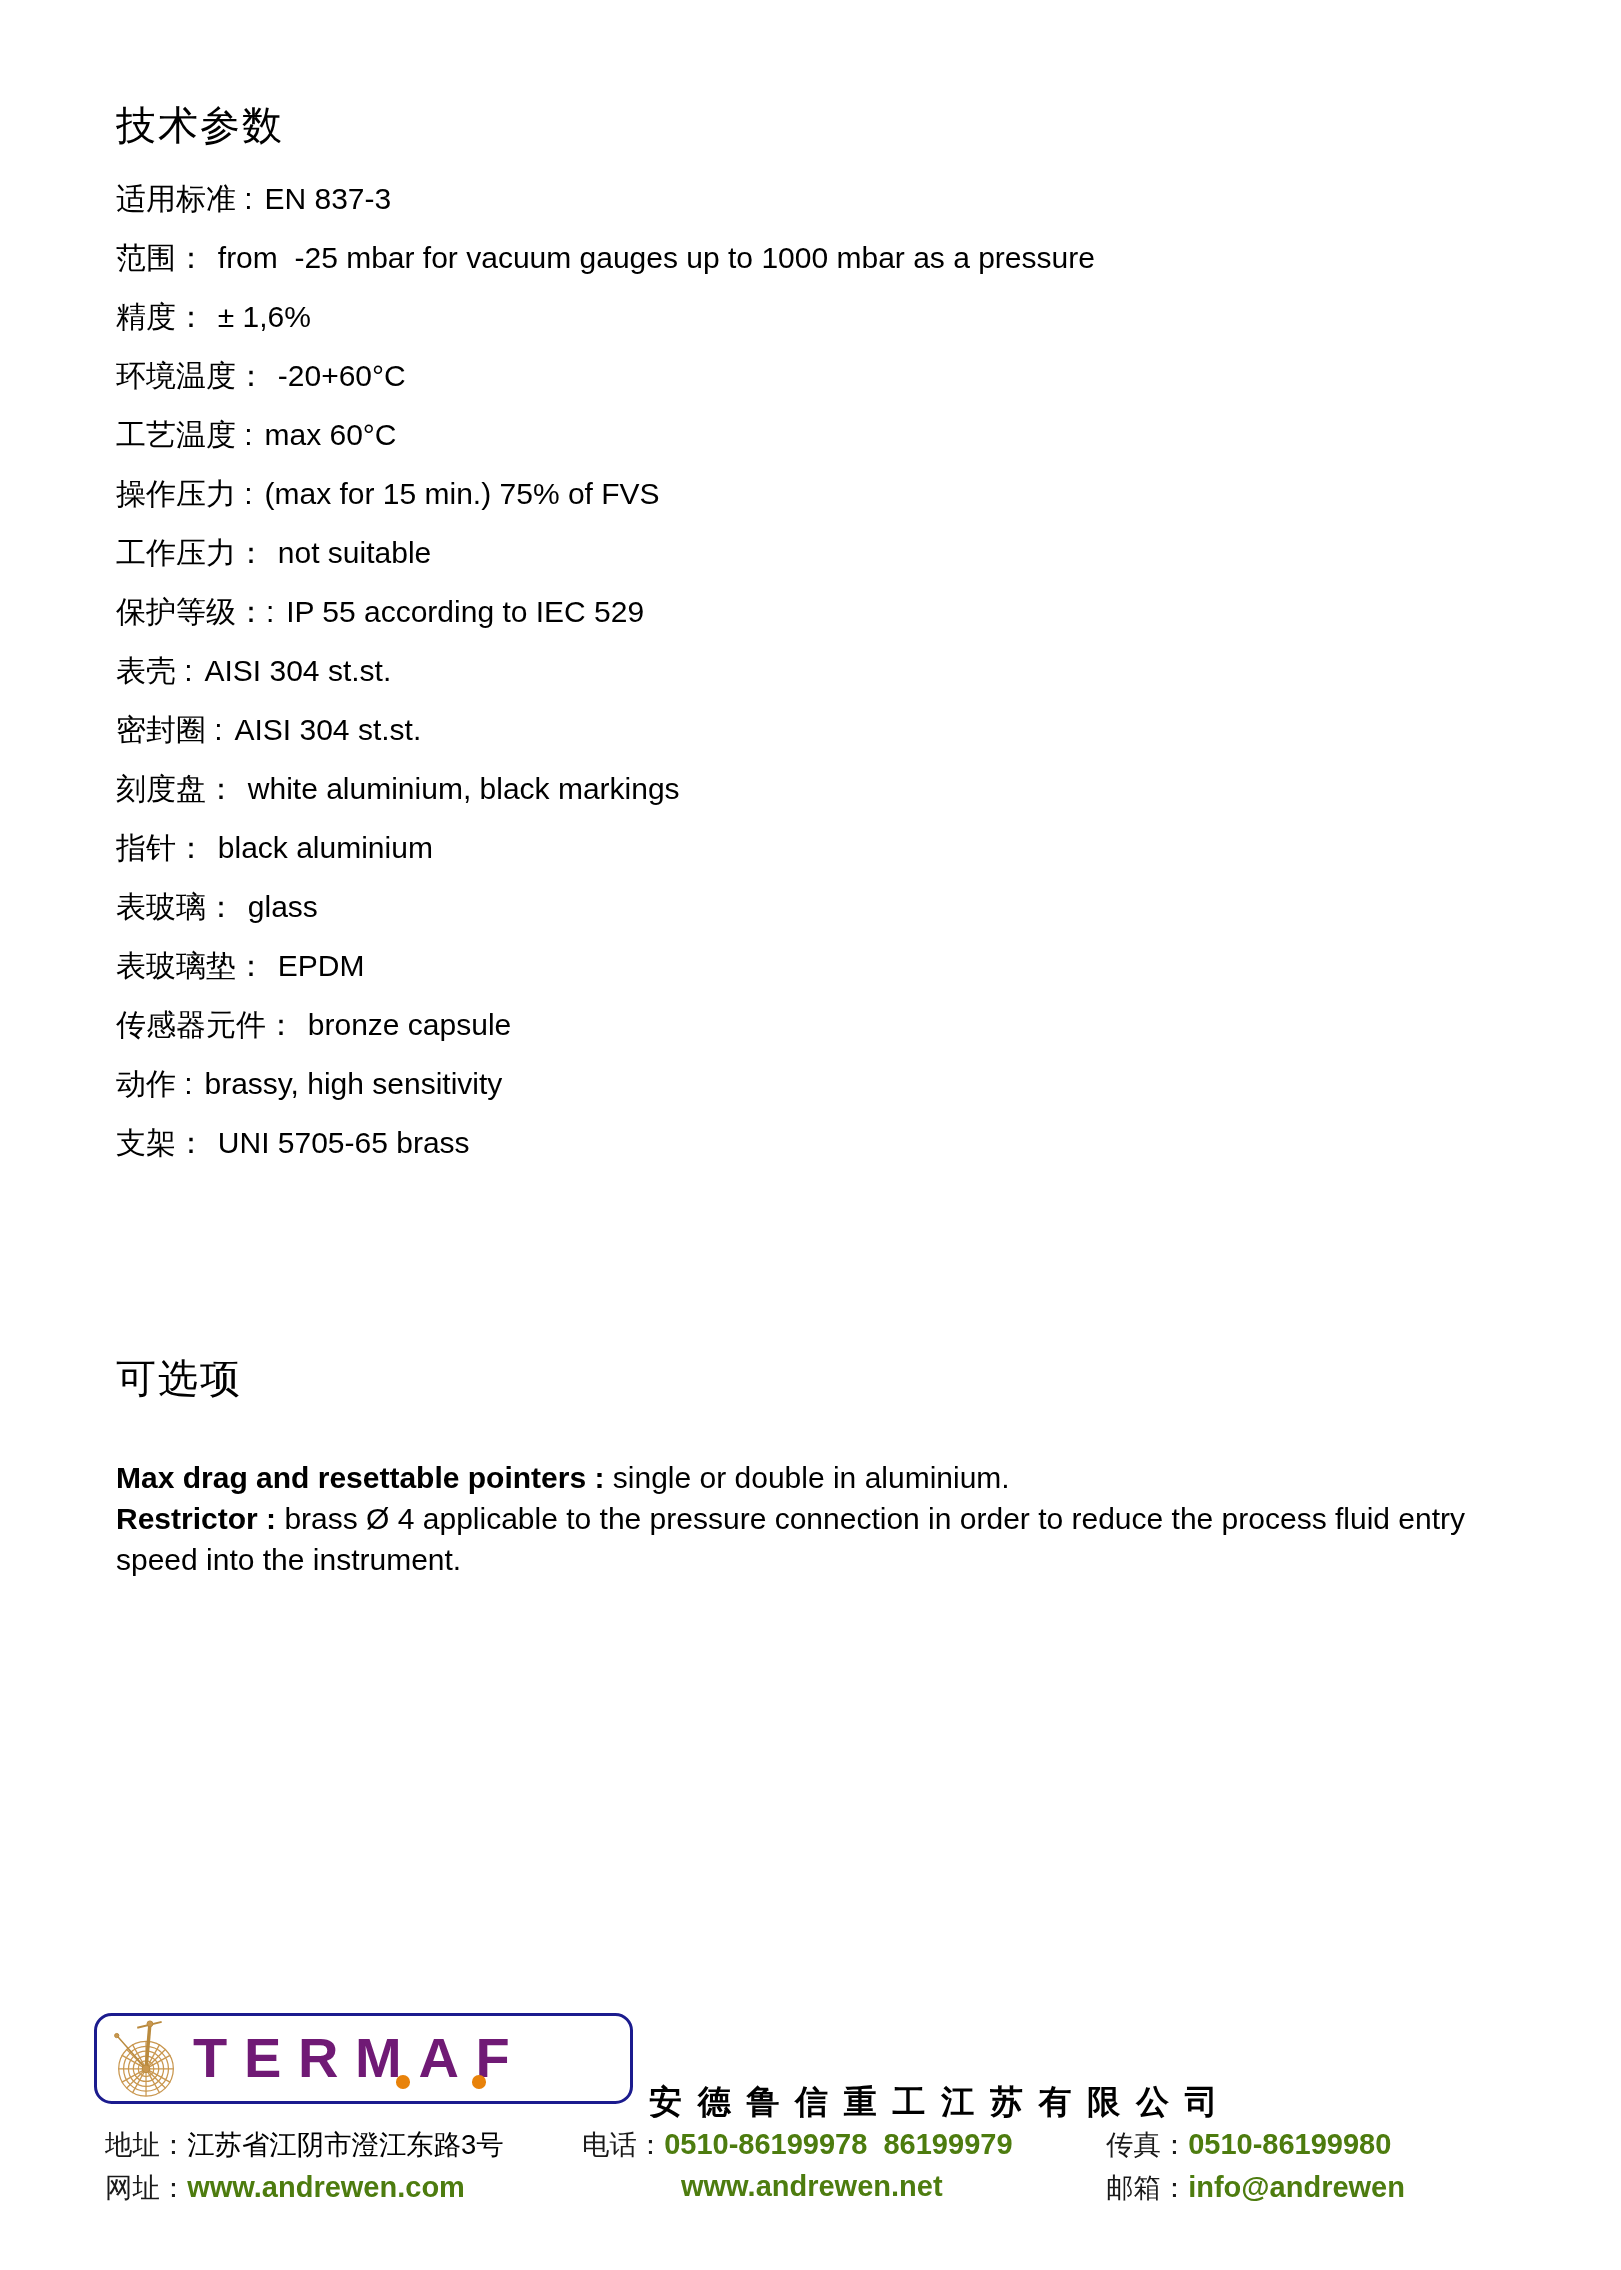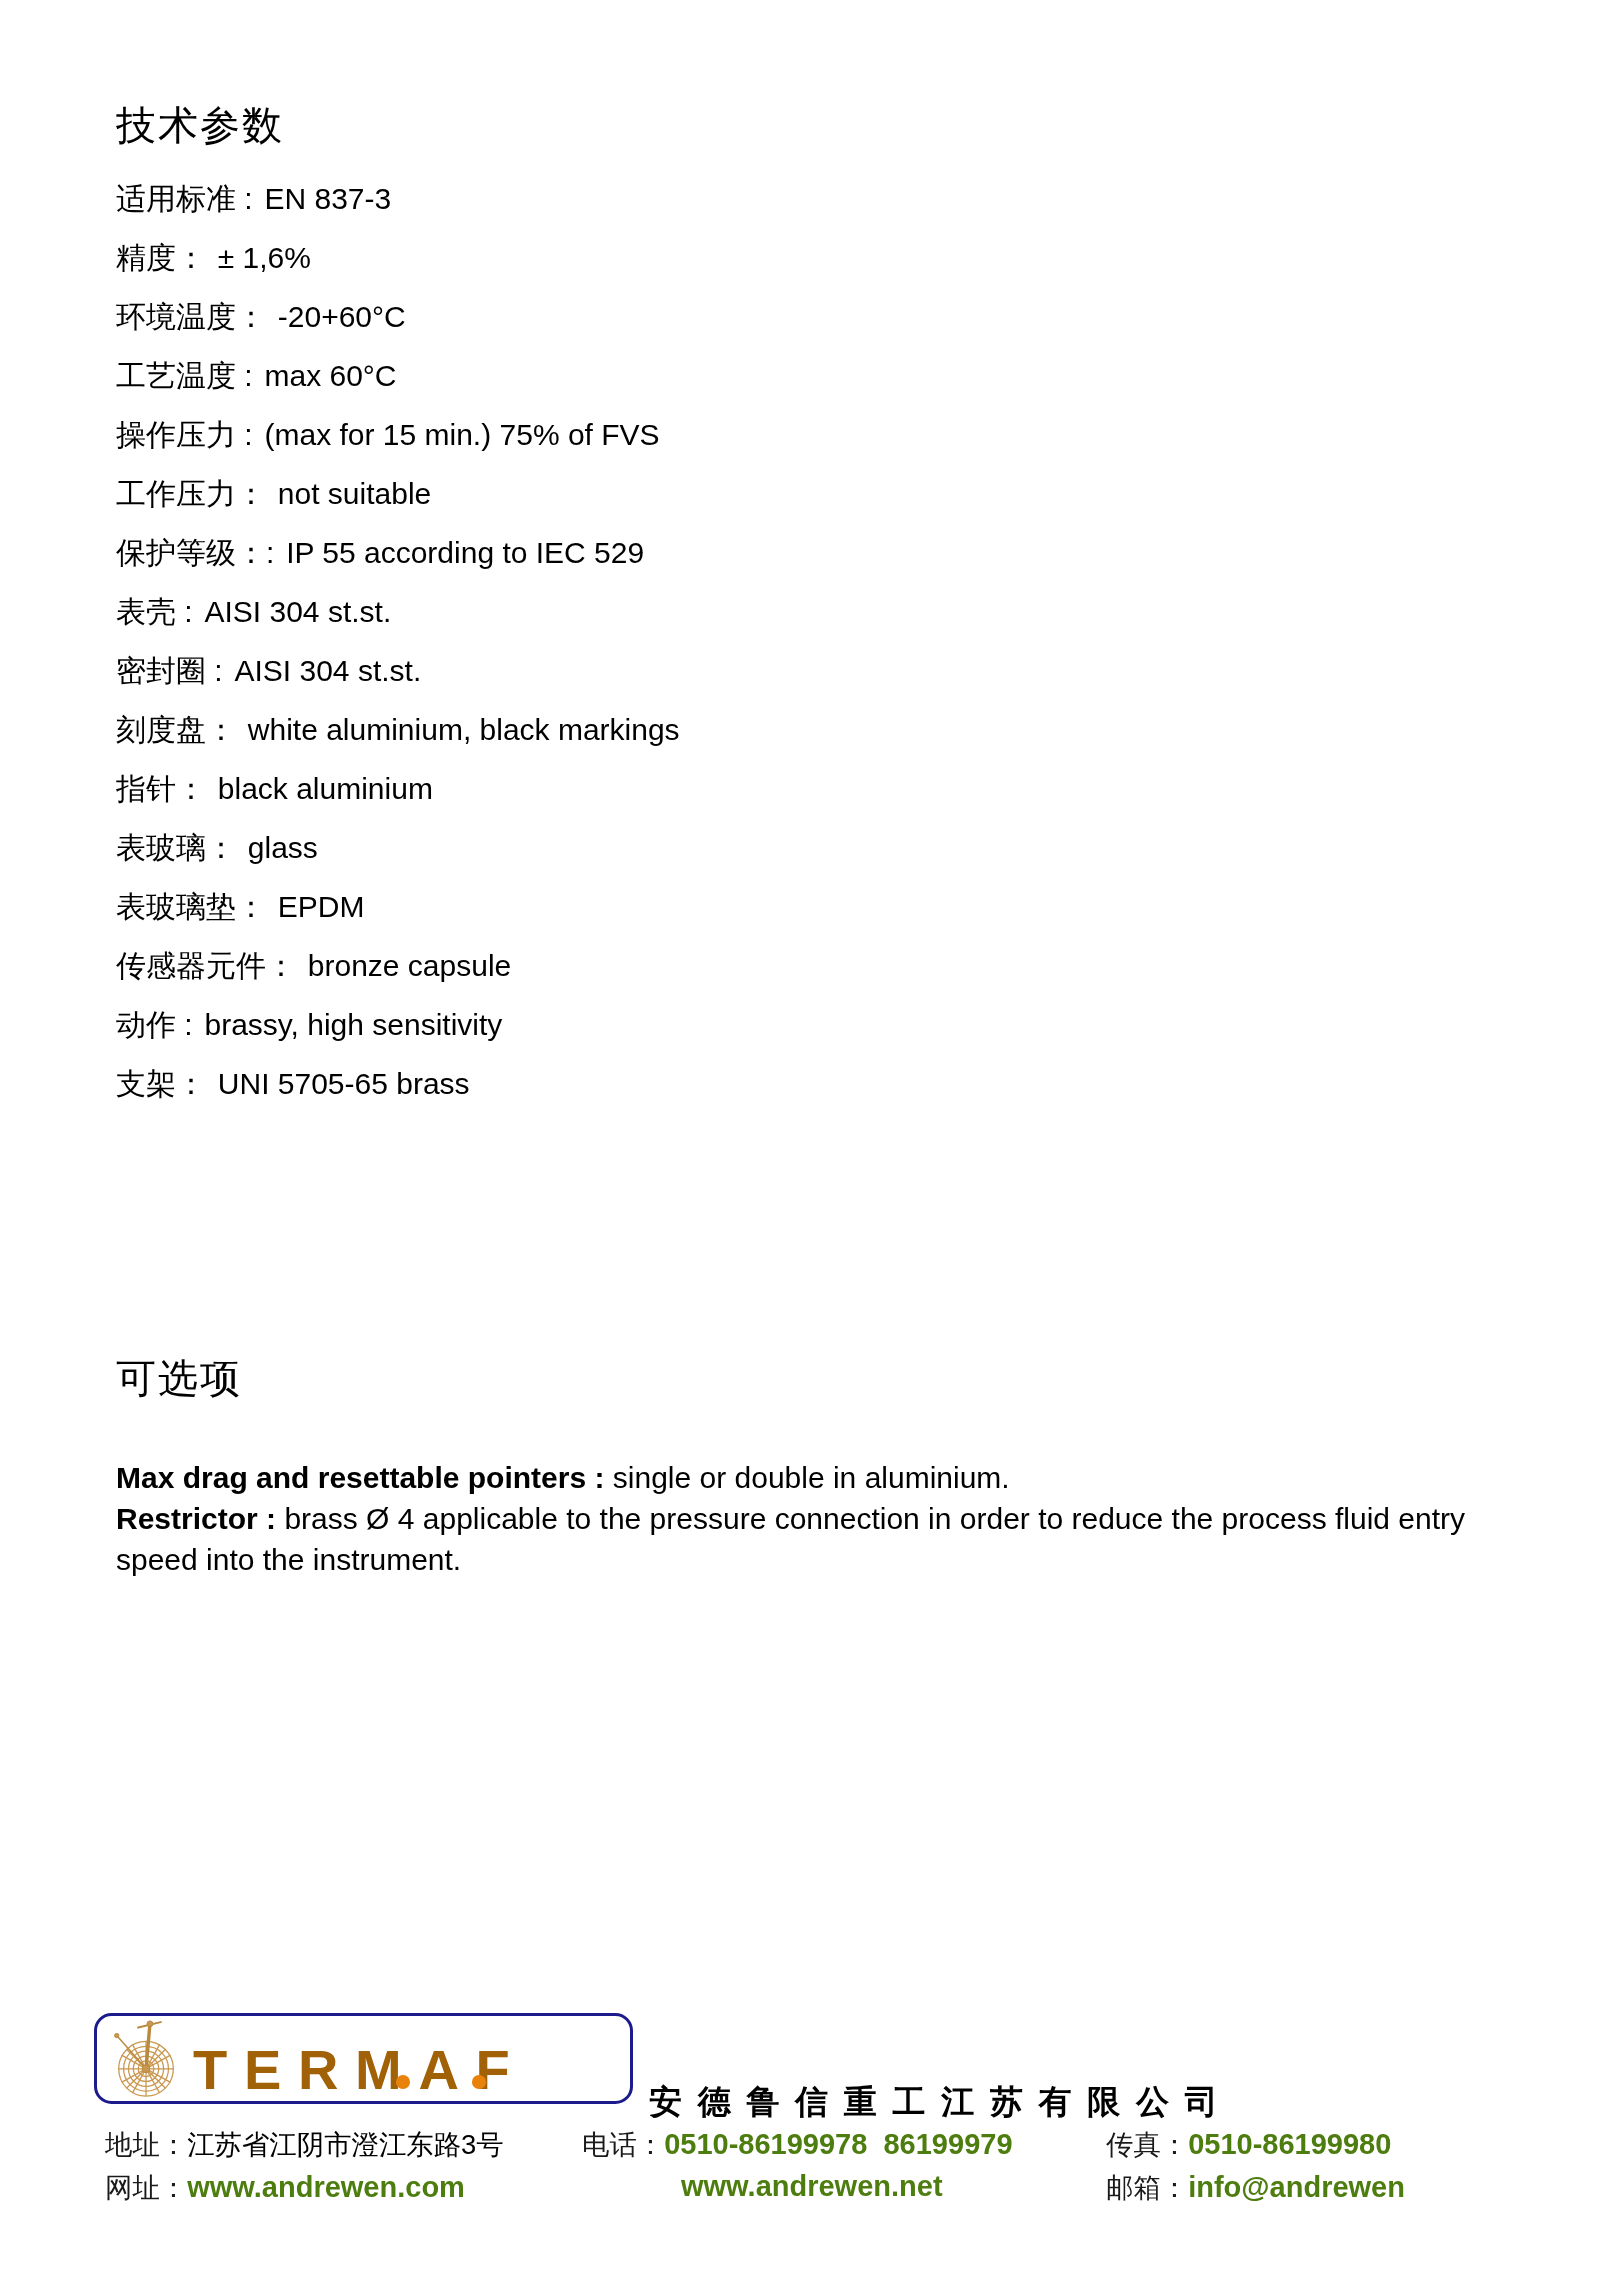--- a/index.html
+++ b/index.html
@@ -65,28 +65,28 @@
   .gauge-icon {
     position: absolute;
     left: 7.8px;
     top: 2px;
     width: 84px;
     height: 82px;
   }
   .logo-word {
     position: absolute;
     left: 96px;
-    top: 12px;
+    top: 0;
     width: 431px;
     height: 83px;
     line-height: 83px;
     font-size: 56px;
     font-weight: 700;
     letter-spacing: 16.7px;
-    color: #a16207;
+    color: #701a75;
     white-space: nowrap;
   }
   .logo-dot {
     position: absolute;
     width: 13.7px;
     height: 13.7px;
     border-radius: 50%;
     background: #e8820a;
     top: 59px;
   }
@@ -116,20 +116,21 @@
 </style>
 </head>
 <body>
 
 <div class="page">
 
   <section class="specs-block">
     <h1 class="section-title">技术参数</h1>
 
     <div class="spec-row"><span class="spec-label">适用标准 :</span><span class="spec-value">EN 837-3</span></div>
+    <div class="spec-row"><span class="spec-label">范围：</span><span class="spec-value">from  -25 mbar for vacuum gauges up to 1000 mbar as a pressure</span></div>
     <div class="spec-row"><span class="spec-label">精度：</span><span class="spec-value">± 1,6%</span></div>
     <div class="spec-row"><span class="spec-label">环境温度：</span><span class="spec-value">-20+60°C</span></div>
     <div class="spec-row"><span class="spec-label">工艺温度 :</span><span class="spec-value">max 60°C</span></div>
     <div class="spec-row"><span class="spec-label">操作压力 :</span><span class="spec-value">(max for 15 min.) 75% of FVS</span></div>
     <div class="spec-row"><span class="spec-label">工作压力：</span><span class="spec-value">not suitable</span></div>
     <div class="spec-row"><span class="spec-label">保护等级：:</span><span class="spec-value">IP 55 according to IEC 529</span></div>
     <div class="spec-row"><span class="spec-label">表壳 :</span><span class="spec-value">AISI 304 st.st.</span></div>
     <div class="spec-row"><span class="spec-label">密封圈 :</span><span class="spec-value">AISI 304 st.st.</span></div>
     <div class="spec-row"><span class="spec-label">刻度盘：</span><span class="spec-value">white aluminium, black markings</span></div>
     <div class="spec-row"><span class="spec-label">指针：</span><span class="spec-value">black aluminium</span></div>

